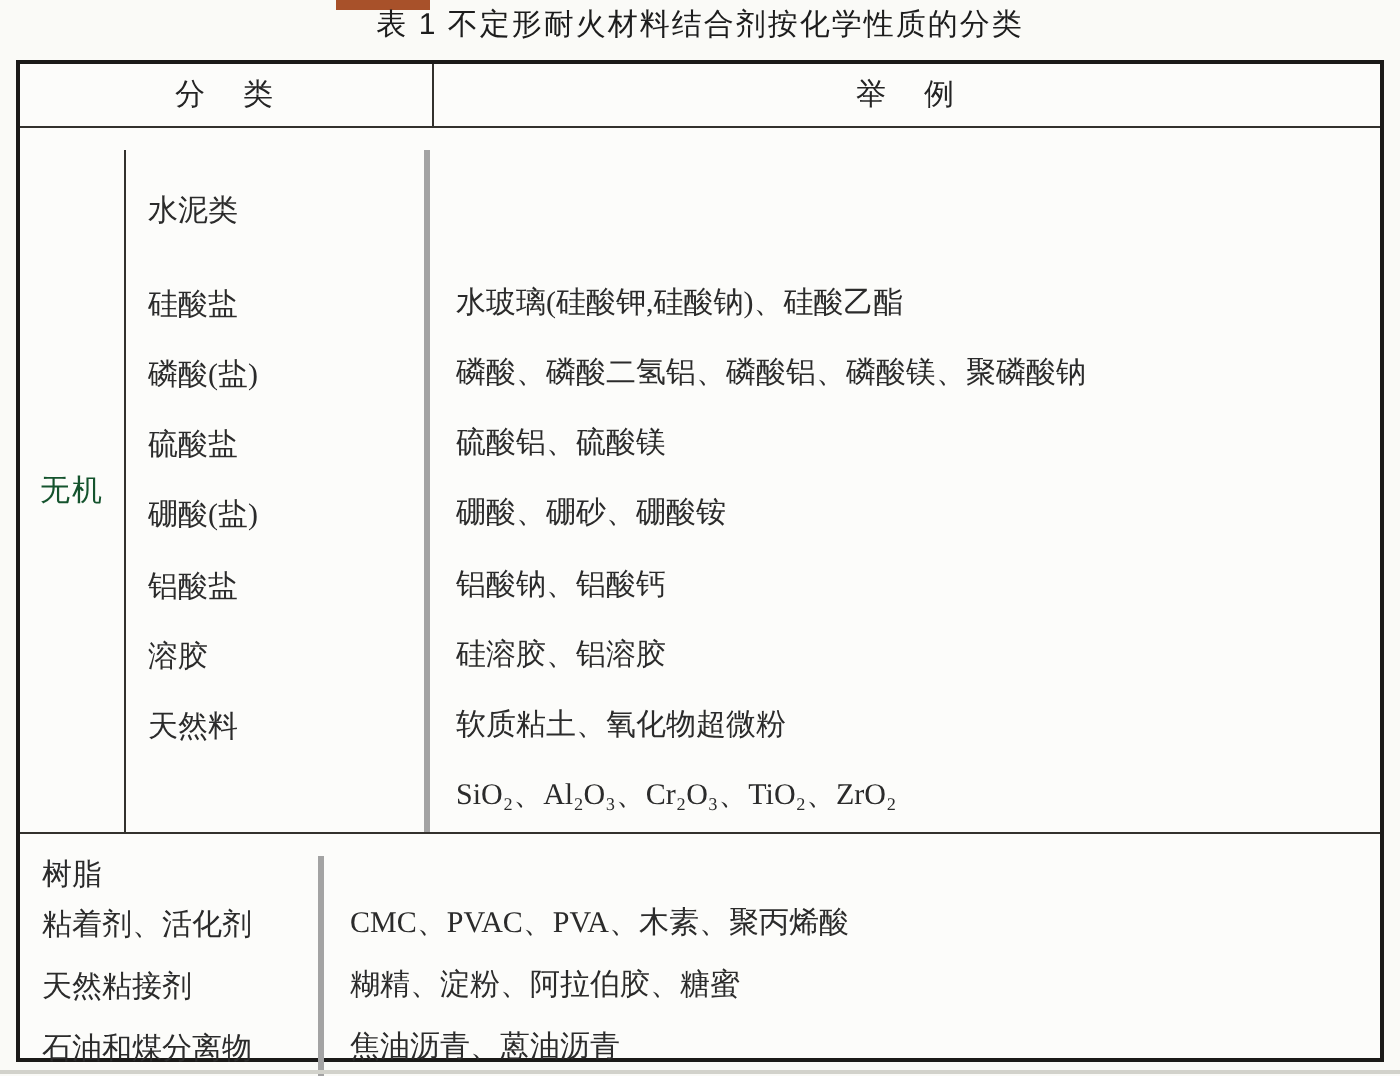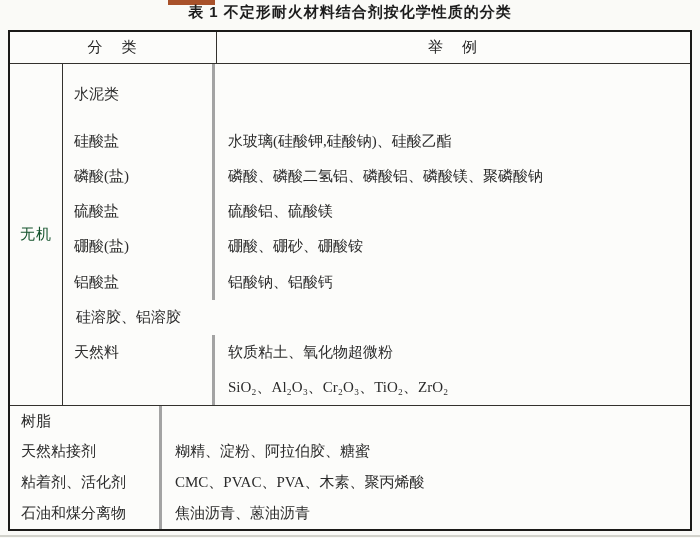--- a/index.html
+++ b/index.html
@@ -12,31 +12,32 @@
     overflow:hidden;
   }
   .scan-artifact{
     position:absolute;left:168px;top:0;width:47px;height:5px;
     background:#a8512a;
   }
   .doc-title{
     position:absolute;top:3px;left:0;width:100%;
     text-align:center;
     font-family:"Liberation Sans","DejaVu Sans",sans-serif;
-    font-weight:bold;font-size:15px;letter-spacing:1px;
+    font-weight:normal;font-size:15px;letter-spacing:1px;
     color:#1d1d1d;
   }
   .binder-table{
     position:absolute;left:8px;top:30px;
     width:684px;height:501px;
     box-sizing:border-box;
     border:2px solid #1b1a18;
     background:#fcfcfa;
     display:flex;flex-direction:column;
     font-size:15px;
+    gap:11px;
   }
   .header-row{
     height:31px;min-height:31px;
     display:flex;
     border-bottom:1px solid #33312d;
   }
   .hcell{
     display:flex;align-items:center;justify-content:center;
     letter-spacing:2px;color:#242424;
   }
@@ -130,20 +131,23 @@
         </div>
         <div class="row">
           <div class="cat-cell">
               <span>铝酸盐</span>
             </div>
           <div class="ex-cell">
               <span>铝酸钠、铝酸钙</span>
             </div>
         </div>
         <div class="row">
+          <div class="cat-cell">
+              <span>溶胶</span>
+            </div>
           <div class="ex-cell">
               <span>硅溶胶、铝溶胶</span>
             </div>
         </div>
         <div class="row">
           <div class="cat-cell">
               <span>天然料</span>
             </div>
           <div class="ex-cell">
               <span>软质粘土、氧化物超微粉</span>
@@ -162,32 +166,32 @@
 
     <div class="group group-organic">
       <div class="rows">
         <div class="row">
           <div class="cat-cell">
               <span>树脂</span>
             </div>
         </div>
         <div class="row">
           <div class="cat-cell">
+              <span>粘着剂、活化剂</span>
+            </div>
+          <div class="ex-cell">
+              <span>CMC、PVAC、PVA、木素、聚丙烯酸</span>
+            </div>
+        </div>
+        <div class="row">
+          <div class="cat-cell">
               <span>天然粘接剂</span>
             </div>
           <div class="ex-cell">
               <span>糊精、淀粉、阿拉伯胶、糖蜜</span>
-            </div>
-        </div>
-        <div class="row">
-          <div class="cat-cell">
-              <span>粘着剂、活化剂</span>
-            </div>
-          <div class="ex-cell">
-              <span>CMC、PVAC、PVA、木素、聚丙烯酸</span>
             </div>
         </div>
         <div class="row">
           <div class="cat-cell">
               <span>石油和煤分离物</span>
             </div>
           <div class="ex-cell">
               <span>焦油沥青、蒽油沥青</span>
             </div>
         </div>

